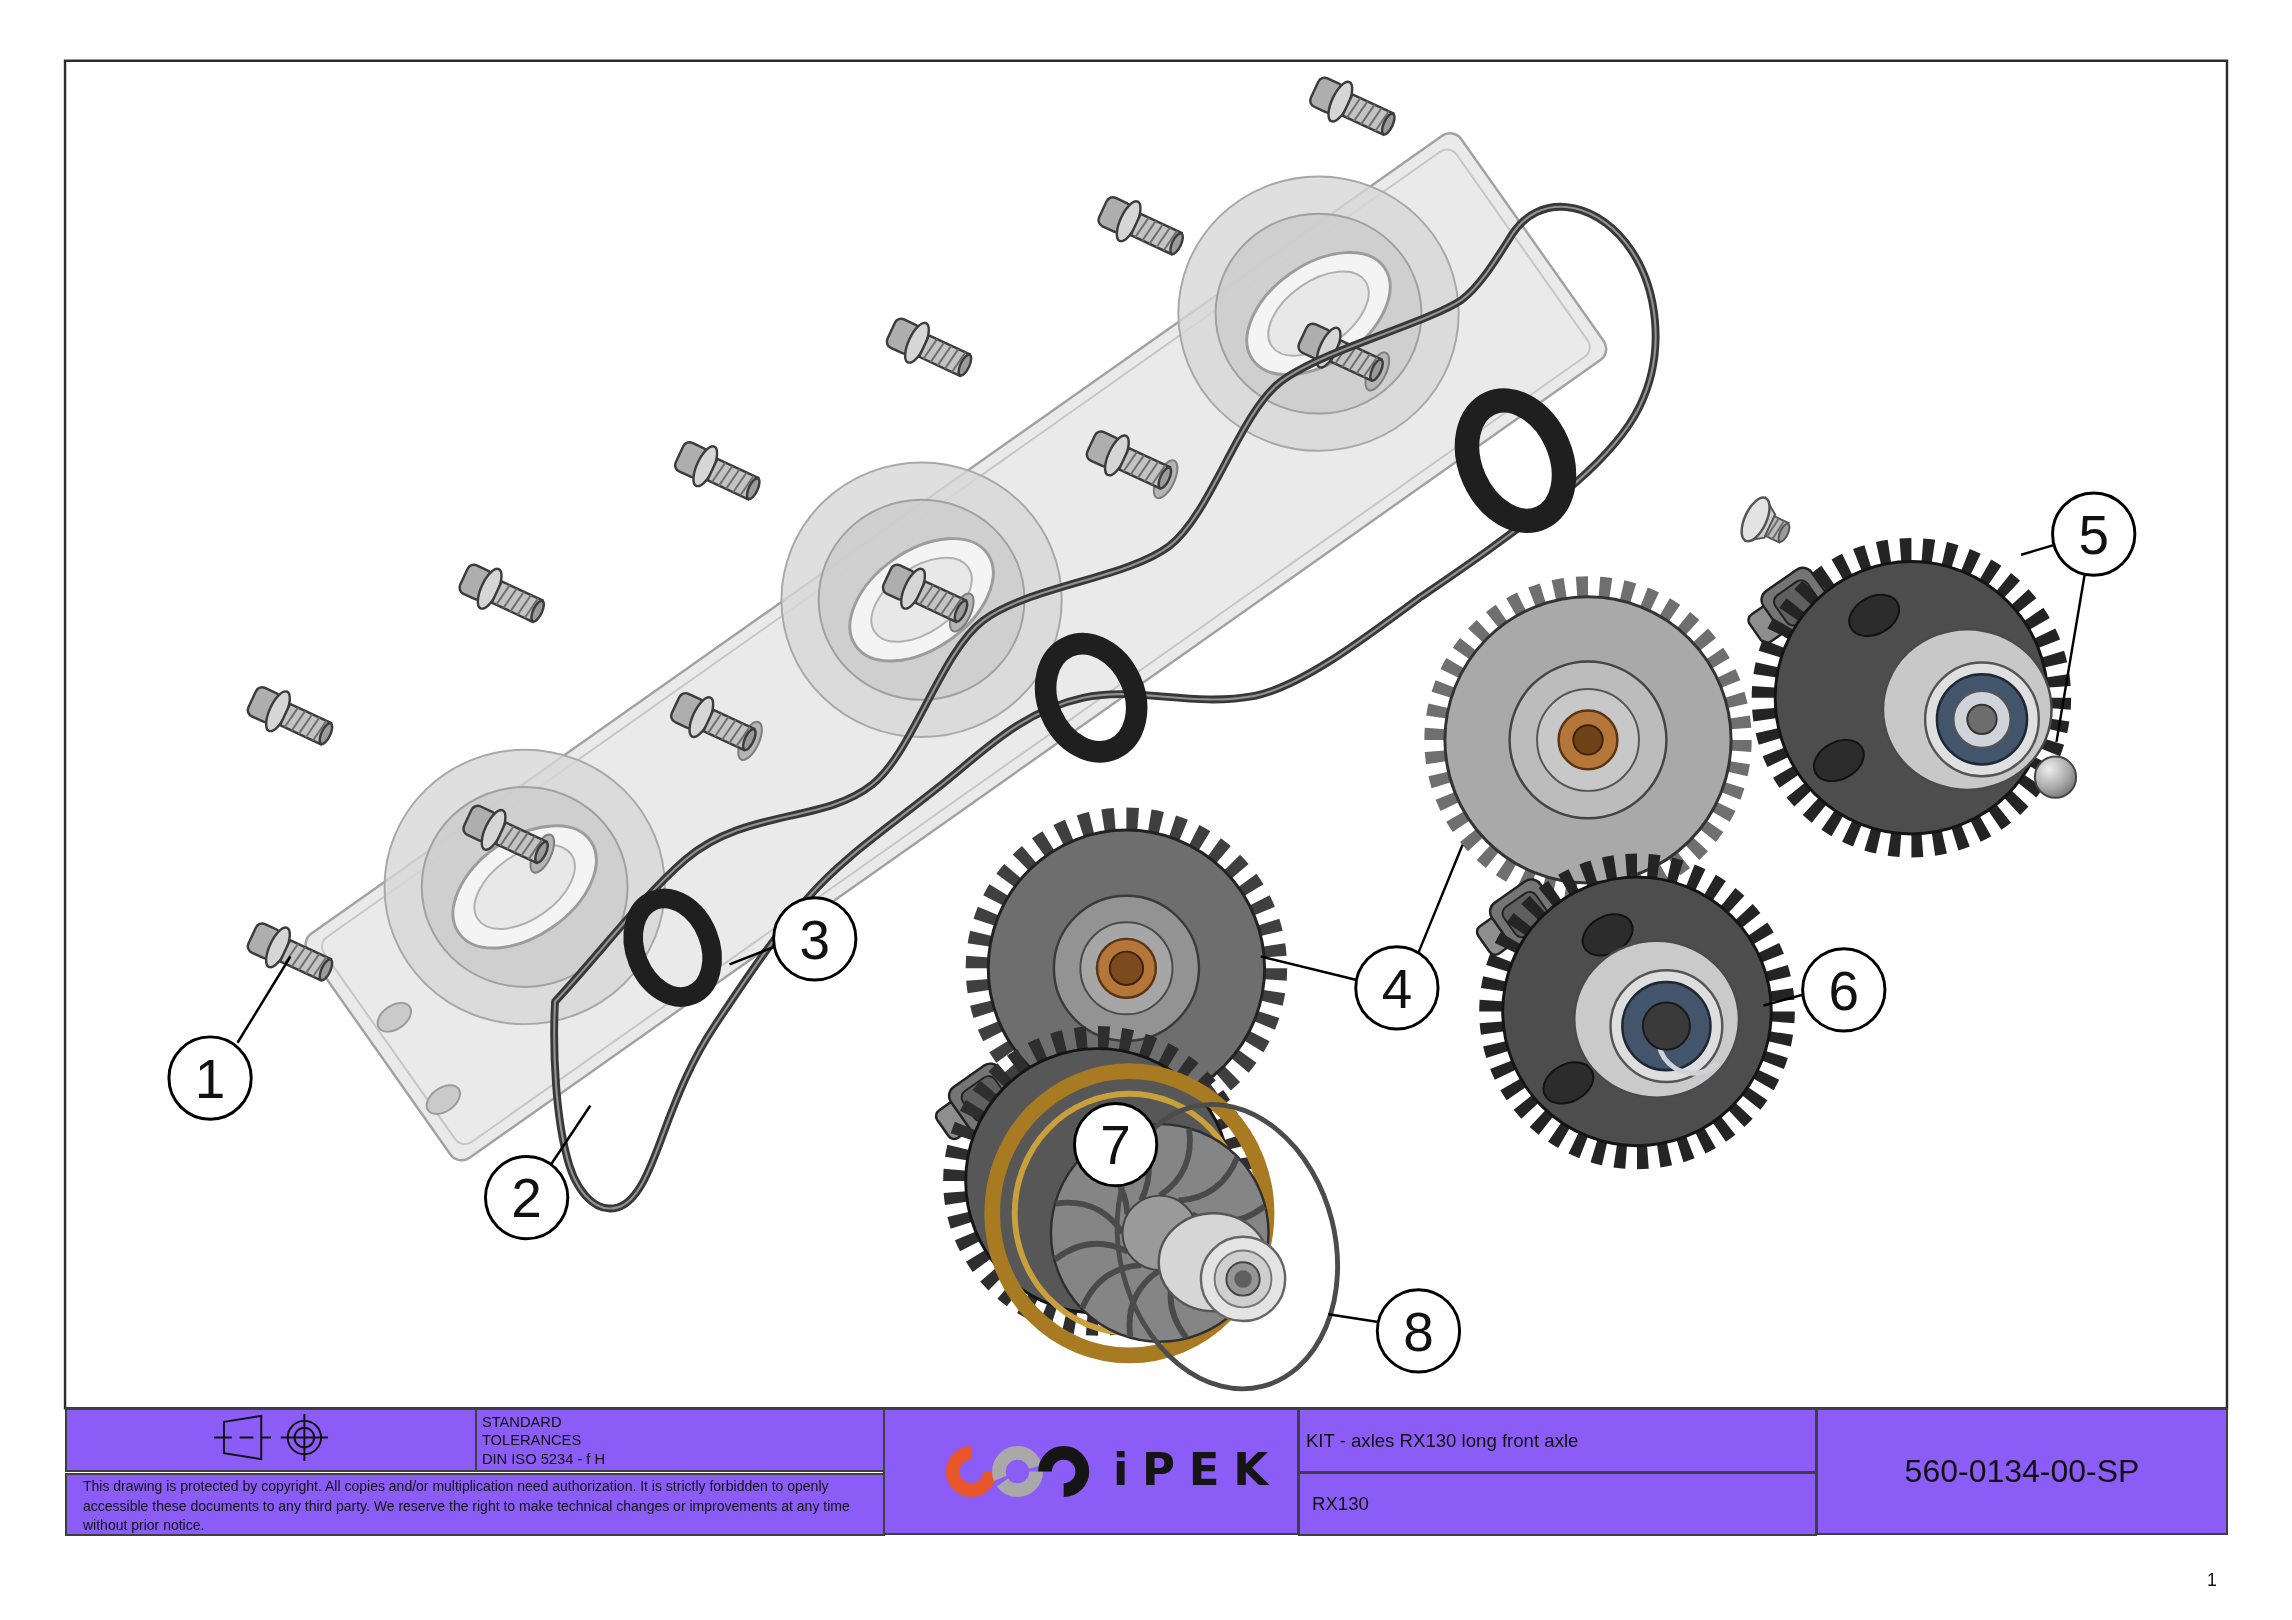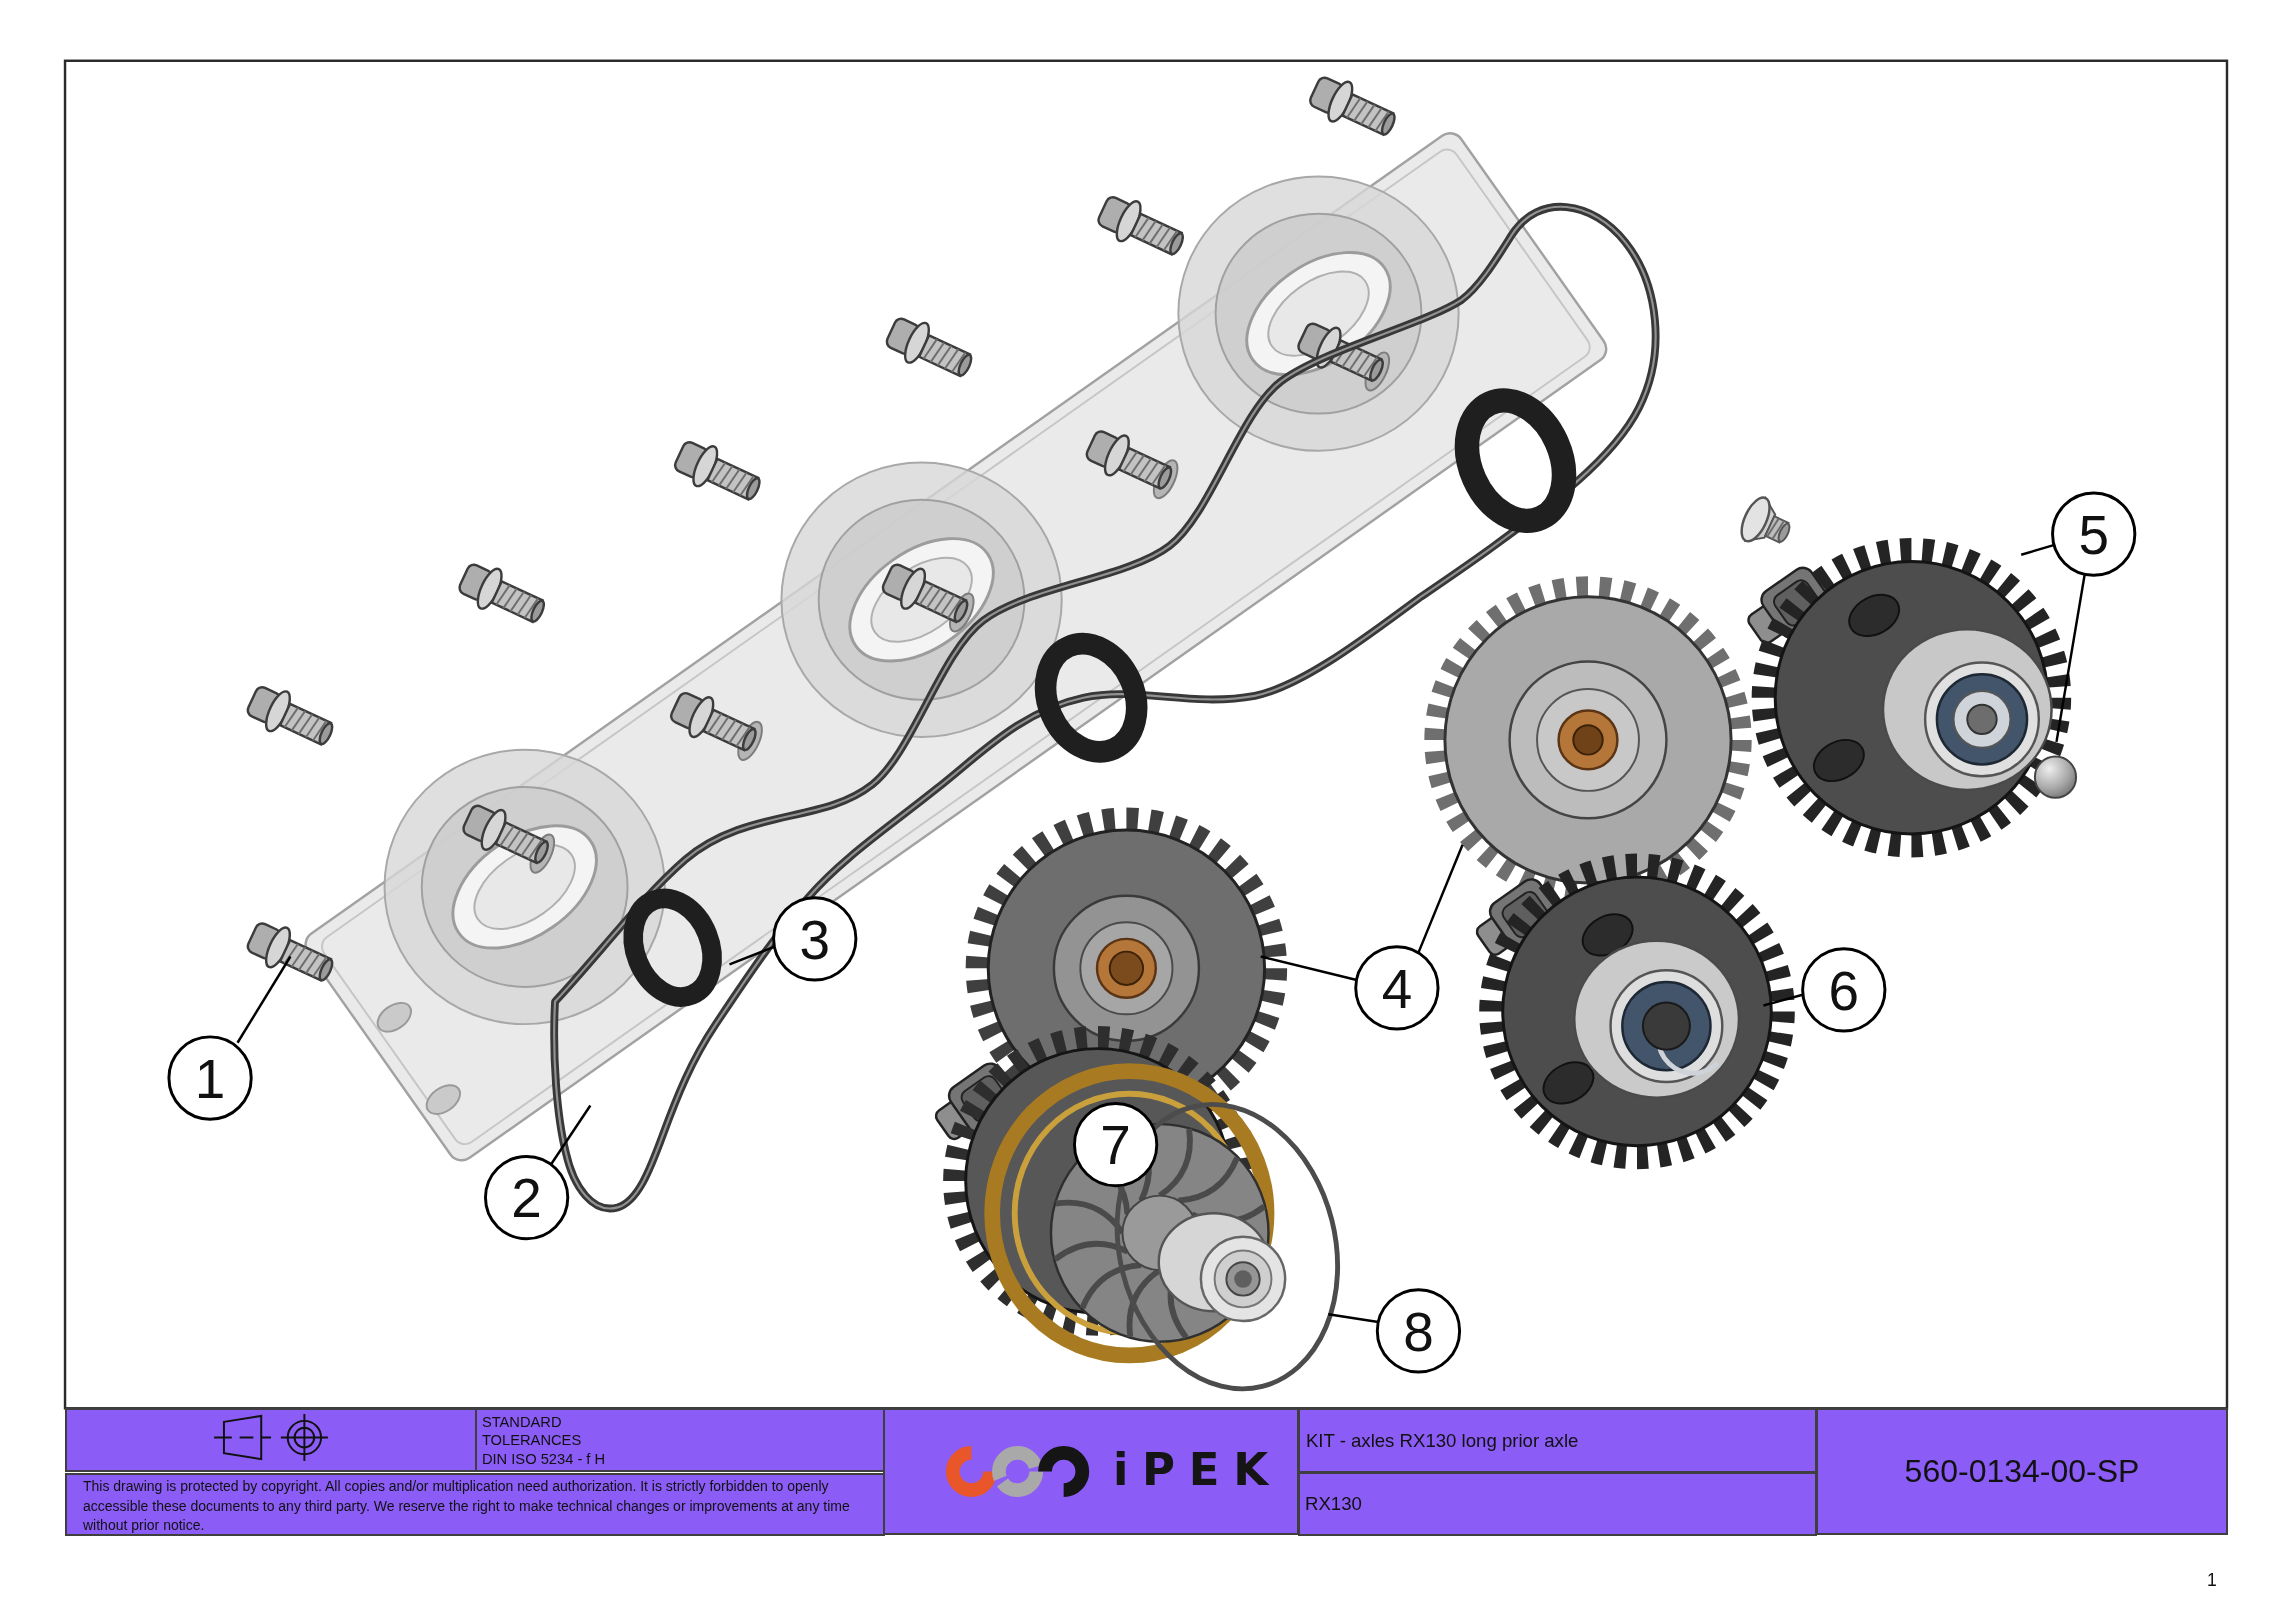--- a/index.html
+++ b/index.html
@@ -4,21 +4,21 @@
 <style>
   html,body{margin:0;padding:0;background:#ffffff;}
   .page{position:relative;width:2293px;height:1620px;background:#ffffff;overflow:hidden;
         font-family:"Liberation Sans",sans-serif;color:#111;}
   svg.drawing{position:absolute;left:0;top:0;}
   
   .tb-cell{position:absolute;border:2px solid #3f3f3f;background:#8b5cf6;box-sizing:border-box;}
   .tb-tol{font-size:14.7px;line-height:18.6px;padding:2.9px 0 0 4.9px;letter-spacing:0px;}
   .tb-copy{font-size:14px;line-height:19.6px;padding:2px 16px;}
   .tb-title{font-size:18.6px;display:flex;align-items:center;padding-left:5.9px;}
-  .tb-model{font-size:18.6px;display:flex;align-items:center;padding-left:5px;}
+  .tb-model{font-size:18.6px;display:flex;align-items:center;padding-left:12px;}
   .tb-pn{font-size:32px;font-weight:normal;display:flex;align-items:center;justify-content:center;
          font-family:"Liberation Sans",sans-serif;}
   .tb-logo{display:flex;align-items:center;justify-content:center;gap:13.7px;padding-left:42px;}
   .logo-text{font-size:45px;font-weight:bold;letter-spacing:13.7px;color:#151515;
              font-family:"DejaVu Sans",sans-serif;transform:translateY(-2px);}
   .page-number{position:absolute;left:2207px;top:1570px;font-size:17.6px;}
   .callout-text{font-size:56px;font-family:"Liberation Sans",sans-serif;fill:#111;}
 </style>
 </head>
 <body>
@@ -280,21 +280,21 @@
 <div class="tb-cell tb-logo" style="left:883px;top:1408px;width:416px;height:127px;">
   <svg width="157" height="69" viewBox="0 0 160 70">
     <circle cx="30" cy="35" r="19" fill="none" stroke-width="14" pathLength="100" stroke-dasharray="75 25" stroke="#e8562a"></circle>
     <circle cx="77" cy="35" r="19" fill="none" stroke-width="14" pathLength="100" stroke-dasharray="40 4 52 4" stroke="#a9a9a9"></circle>
     <circle cx="124" cy="35" r="19" fill="none" stroke-width="14" pathLength="100" stroke-dasharray="75 25" stroke-dashoffset="50" stroke="#151515"></circle>
   </svg>
   <span class="logo-text">iPEK</span>
 </div>
 
 <div class="tb-cell tb-title" style="left:1298px;top:1408px;width:519px;height:65px;">
-  <span>KIT - axles RX130 long prior axle</span>
+  <span>KIT - axles RX130 long front axle</span>
 </div>
 
 <div class="tb-cell tb-model" style="left:1298px;top:1472px;width:519px;height:64px;">
   <span>RX130</span>
 </div>
 
 <div class="tb-cell tb-pn" style="left:1816px;top:1408px;width:412px;height:127px;">
   <span>560-0134-00-SP</span>
 </div>
 

